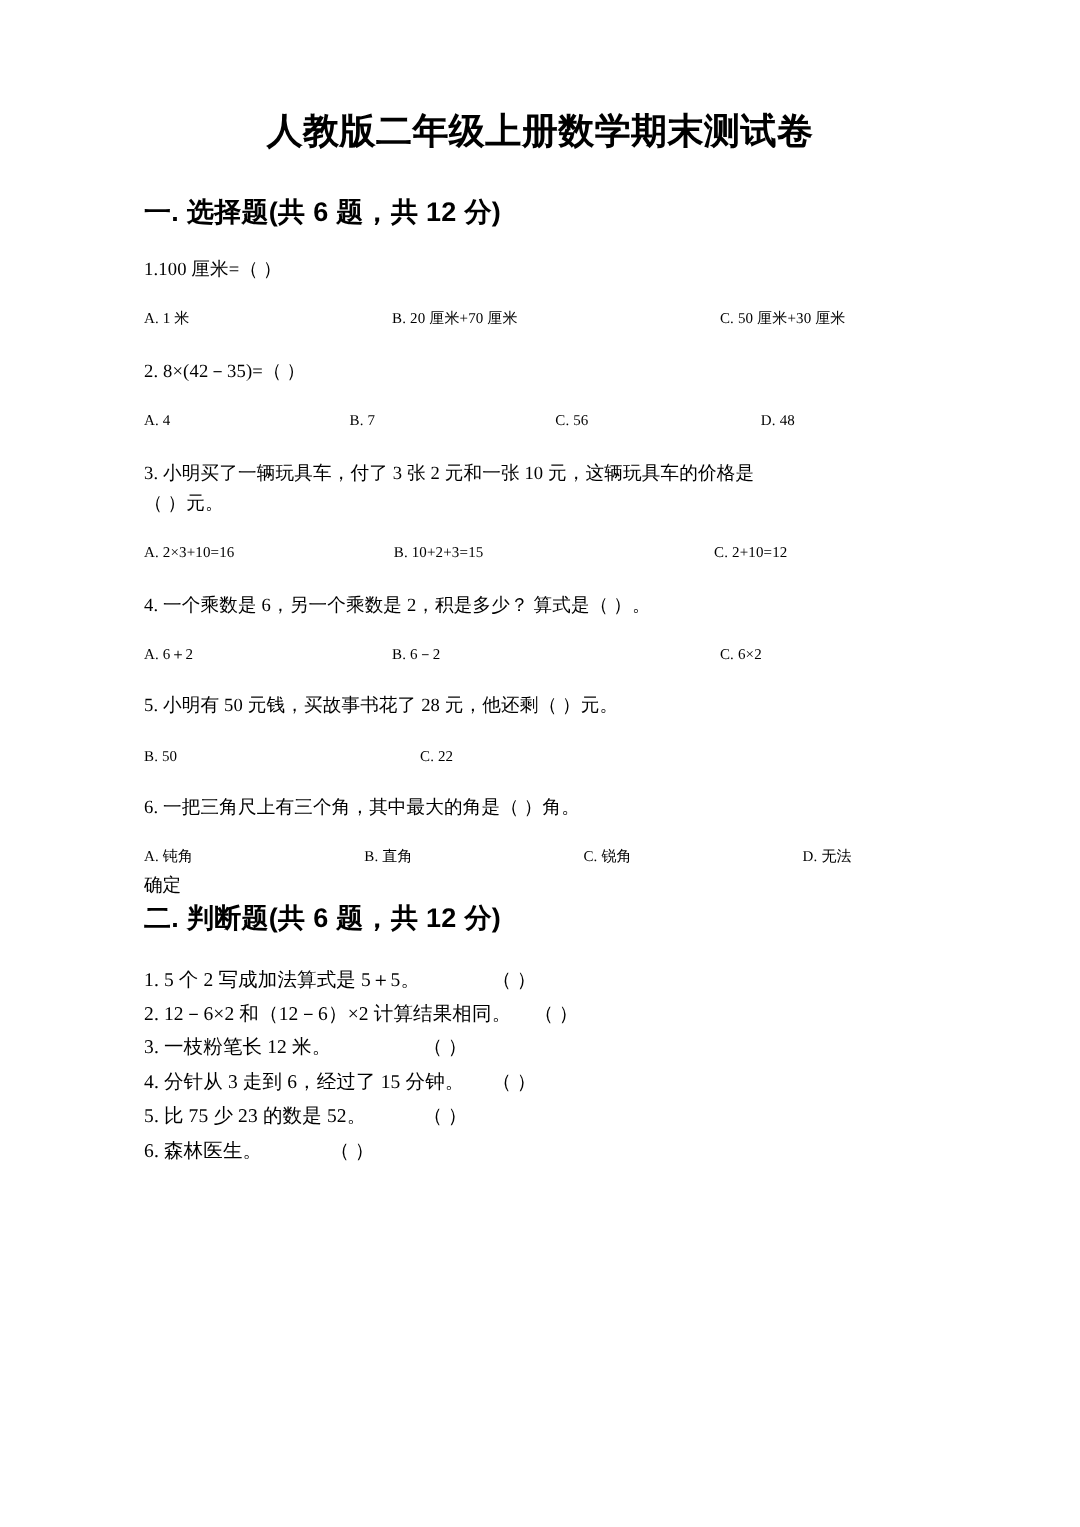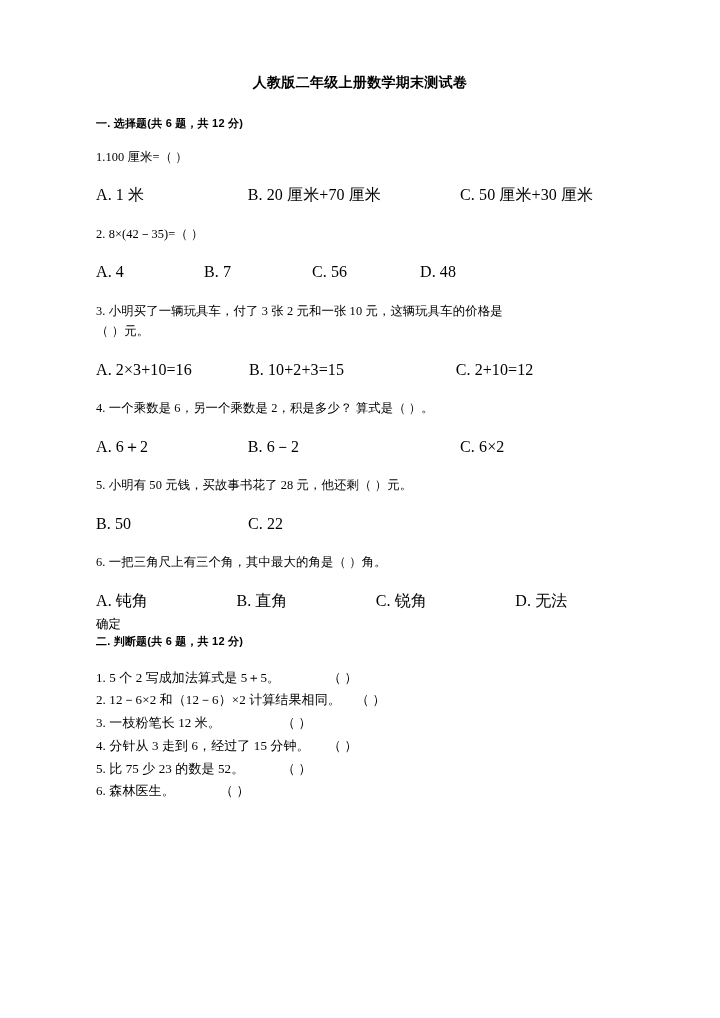--- a/index.html
+++ b/index.html
@@ -15,54 +15,55 @@
     overflow: hidden;
   }
   .page {
     position: relative;
     width: 720px;
     height: 1018px;
     box-sizing: border-box;
     padding: 74px 96px 0 96px;
   }
   .doc-title {
-    font-family: Liberation Serif, serif;
+    font-family: Liberation Mono, monospace;
     font-weight: bold;
-    font-size: 14px;
+    font-size: 24px;
     text-align: center;
     letter-spacing: 0.3px;
     margin: 0 0 24px 0;
     line-height: 1.3;
   }
   .section-heading {
     font-family: "Liberation Sans", sans-serif;
     font-weight: bold;
-    font-size: 11px;
+    font-size: 18px;
     margin: 0 0 17px 0;
     letter-spacing: 0.2px;
   }
   .section-heading.second {
     margin-bottom: 18px;
   }
   .qline {
     font-size: 12.4px;
     line-height: 1.55;
     margin: 0 0 16px 0;
     letter-spacing: 0.1px;
     font-family: Liberation Serif, serif;
   }
   .qline.wrap {
     margin-bottom: 15px;
   }
   .opts {
-    font-size: 16px;
+    font-size: 10px;
     line-height: 1.55;
     margin: 0 0 17px 0;
     display: flex;
     letter-spacing: 0.1px;
+    gap: 32px;
   }
   .opts > span {
     display: inline-block;
     white-space: pre;
   }
   
   .opt-a { width: 148px; }
   .opt-b { width: 176px; }
   .opt-c { width: 176px; }
   .opt-d { width: 120px; }

